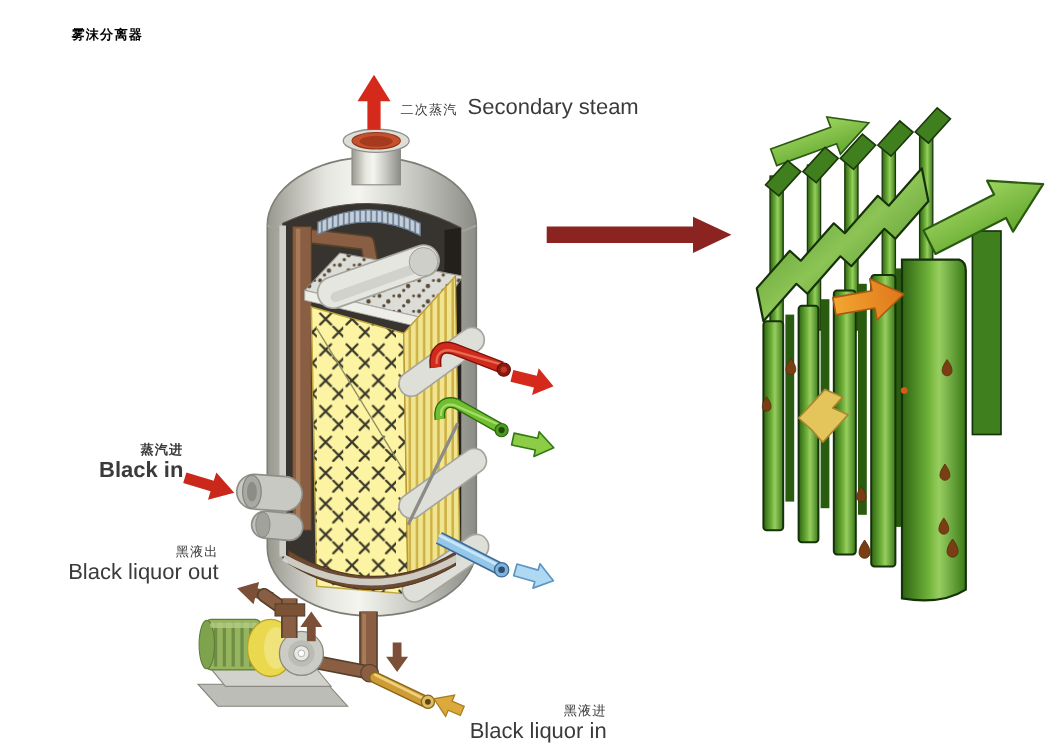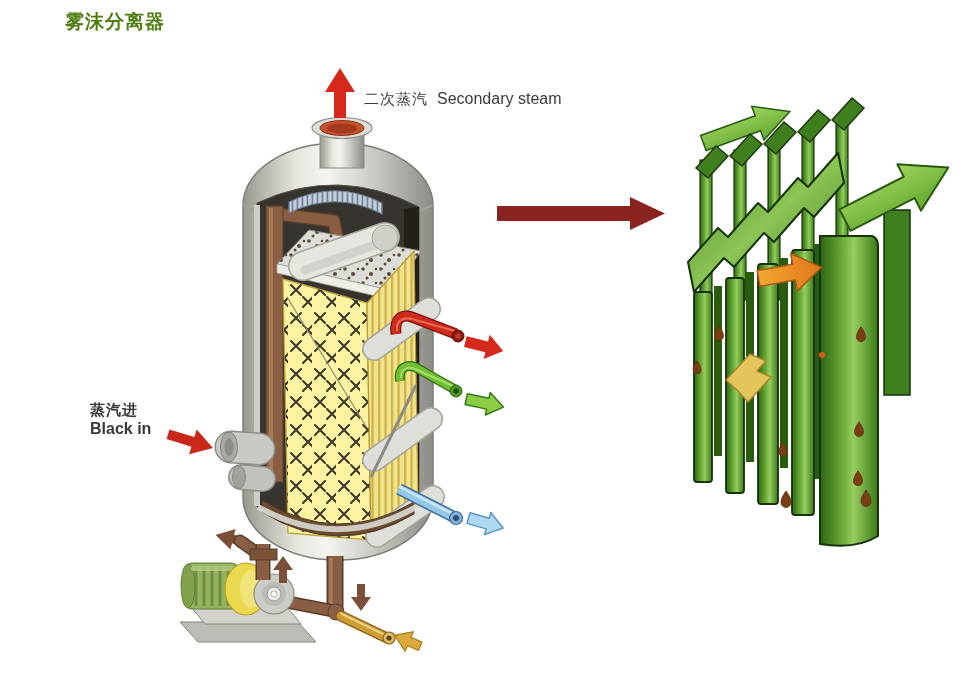--- a/index.html
+++ b/index.html
@@ -1,27 +1,27 @@
 <!DOCTYPE html>
 <html><head>
 <meta charset="utf-8">
 <style>
   html,body{margin:0;padding:0;background:#ffffff;}
   .canvas{
     position:relative;width:967px;height:685px;background:#ffffff;overflow:hidden;
     font-family:"Liberation Sans","DejaVu Sans",sans-serif;color:#3b3b3b;
   }
   .page-title{
-    position:absolute;left:65px;top:9px;font-size:19px;font-weight:bold;color:#4d7c0f;
+    position:absolute;left:65px;top:23px;font-size:12px;font-weight:bold;color:#000000;
     letter-spacing:1px;
   }
   .art{position:absolute;left:0;top:0;}
   .lbl{position:absolute;font-size:16px;line-height:19px;color:#3a3a3a;white-space:nowrap;}
-  .lbl .zh{font-size:15px;letter-spacing:1px;}
-  .lbl .en{font-size:16px;}
+  .lbl .zh{font-size:12px;letter-spacing:1px;text-align:right;}
+  .lbl .en{font-size:20px;}
   .lbl.inline .en{margin-left:9px;}
   .lbl.stacked span{display:block;}
   #lbl-secondary{left:364px;top:89px;}
   #lbl-steamin{left:90px;top:400px;font-weight:bold;}
   #lbl-liquorout{left:62px;top:492px;}
   #lbl-liquorin{left:427px;top:637px;}
 </style>
 </head>
 <body>
 
@@ -296,15 +296,23 @@
 
   <div class="lbl inline" id="lbl-secondary">
     <span class="zh">二次蒸汽</span><span class="en">Secondary steam</span>
   </div>
 
   <div class="lbl stacked" id="lbl-steamin">
     <span class="zh">蒸汽进</span>
     <span class="en">Black in</span>
   </div>
 
-
+  <div class="lbl stacked" id="lbl-liquorout">
+    <span class="zh">黑液出</span>
+    <span class="en">Black liquor out</span>
+  </div>
+
+  <div class="lbl stacked" id="lbl-liquorin">
+    <span class="zh">黑液进</span>
+    <span class="en">Black liquor in</span>
+  </div>
 
 </div>
 
 </body></html>

